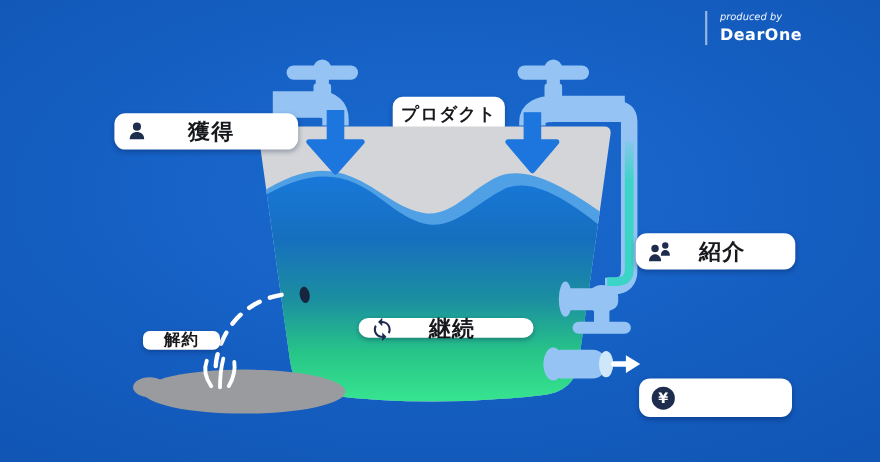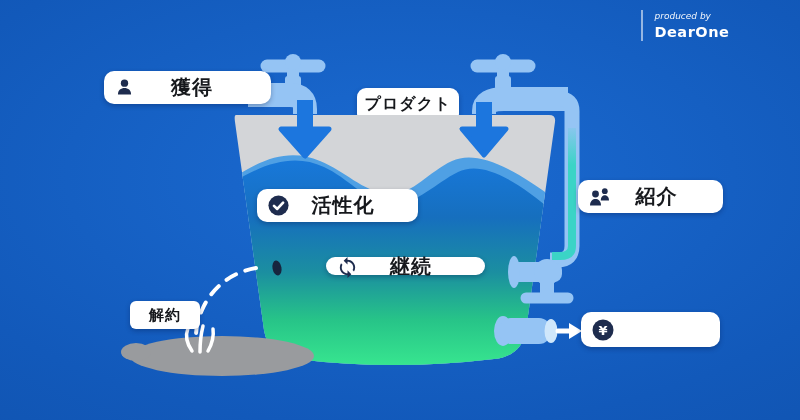--- a/index.html
+++ b/index.html
@@ -8,32 +8,32 @@
     background:radial-gradient(120% 115% at 50% 42%, #1b6bd2 0%, #1259ba 52%, #0e4da5 100%);
     font-family:"DejaVu Sans","Liberation Sans",sans-serif;
   }
   .layer{position:absolute;left:0;top:0;}
   #diagram-svg{z-index:2;}
   
   .pill{
     position:absolute;z-index:3;background:#ffffff;border-radius:10px;
     display:flex;align-items:center;padding:0 10px;
     box-shadow:0 2px 5px rgba(0,15,60,.30);
-    color:#16181c;font-weight:bold;
+    color:#16181c;font-weight:bold;margin-top:32px;
   }
   .pill .plabel{flex:1;text-align:center;padding-right:12px;font-size:20px;letter-spacing:1px;}
   .pill svg{flex:0 0 auto;}
   .tag{
     position:absolute;background:#ffffff;border-radius:8px;
     display:flex;align-items:center;justify-content:center;
     box-shadow:0 2px 5px rgba(0,15,60,.30);
     color:#16181c;font-weight:bold;margin-left:12px;
   }
   #product-tab{left:345px;top:88px;width:102px;height:32px;z-index:1;font-size:16px;letter-spacing:1px;border-radius:9px 9px 6px 6px;}
-  #churn-tag{left:118px;top:301px;width:70px;height:28px;z-index:3;font-size:15px;letter-spacing:1px;border-radius:6px;}
+  #churn-tag{left:118px;top:301px;width:70px;height:17px;z-index:3;font-size:15px;letter-spacing:1px;border-radius:6px;}
   #acquisition-pill{left:104px;top:71px;width:147px;height:33px;}
   #activation-pill{left:257px;top:189px;width:141px;height:33px;}
   #retention-pill{left:326px;top:257px;width:139px;height:18px;font-family:Liberation Serif, serif;}
   #referral-pill{left:578px;top:180px;width:125px;height:33px;}
   #revenue-pill{left:581px;top:312px;width:119px;height:35px;}
   
   .logo{position:absolute;left:641px;top:10px;z-index:3;display:flex;align-items:center;gap:12px;color:#fff;}
   .logo-left{line-height:1;text-align:left;}
   .logo-growth{font-size:16px;font-weight:bold;letter-spacing:1px;}
   .logo-growth .w{color:#2eb573;}
@@ -147,27 +147,20 @@
   </svg>
 
   <div class="pill" id="acquisition-pill">
     <svg width="21" height="21" viewBox="0 0 24 24">
       <circle cx="12" cy="7" r="4.2" fill="#1E2C4E"></circle>
       <path d="M4.5,20 C4.5,14.8 8,12.5 12,12.5 C16,12.5 19.5,14.8 19.5,20 Z" fill="#1E2C4E"></path>
     </svg>
     <span class="plabel">獲得</span>
   </div>
 
-  <div class="pill" id="activation-pill">
-    <svg width="23" height="23" viewBox="0 0 24 24">
-      <circle cx="12" cy="12" r="10.5" fill="#1E2C4E"></circle>
-      <polyline points="7.3,12.4 10.7,15.6 16.8,9" fill="none" stroke="#ffffff" stroke-width="2.8" stroke-linecap="round" stroke-linejoin="round"></polyline>
-    </svg>
-    <span class="plabel">活性化</span>
-  </div>
 
   <div class="pill" id="retention-pill">
     <svg width="23" height="24" viewBox="0 0 24 25">
       <path fill="#1E2C4E" d="M12 6V3L8 7l4 4V8c3.31 0 6 2.69 6 6 0 1.01-.25 1.97-.7 2.8l1.46 1.46C19.54 17.03 20 15.57 20 14c0-4.42-3.58-8-8-8zm0 14c-3.31 0-6-2.69-6-6 0-1.01.25-1.97.7-2.8L5.24 9.74C4.46 10.97 4 12.43 4 14c0 4.42 3.58 8 8 8v3l4-4-4-4v3z"></path>
     </svg>
     <span class="plabel">継続</span>
   </div>
 
   <div class="pill" id="referral-pill">
     <svg width="24" height="22" viewBox="0 0 24 22">

